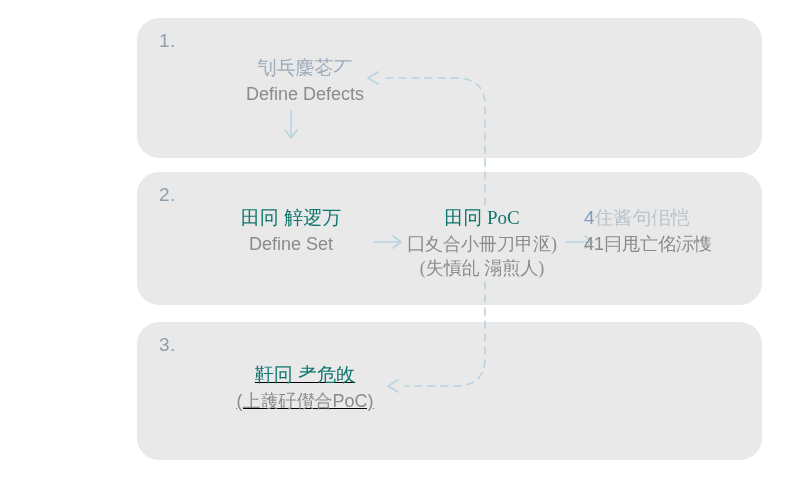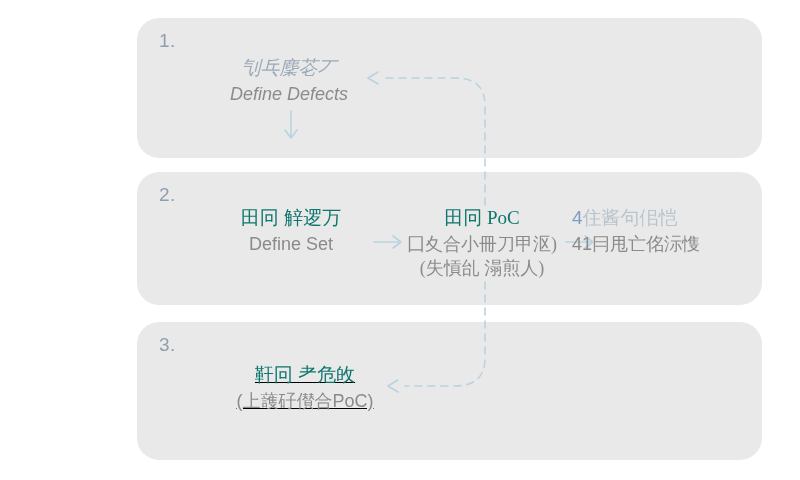--- a/index.html
+++ b/index.html
@@ -61,30 +61,29 @@
     color: #0f766e;
   }
   .b-sub {
     font-size: 18px;
     color: #8b8b8b;
     white-space: nowrap;
   }
 
   
   #p1-block {
-    left: 196px;
+    left: 212px;
     top: 55px;
     width: 186px;
-    font-style: italic;
   }
 
   
   #p2-left   { left: 208px; top: 205px; width: 166px; }
   #p2-middle { left: 398px; top: 205px; width: 168px; font-family: Liberation Serif, serif; }
-  #p2-right  { left: 572px; top: 205px; width: 168px; text-align: left; }
+  #p2-right  { left: 584px; top: 205px; width: 168px; text-align: left; }
   #p2-right .b-title,
   #p2-right .b-sub { text-align: left; }
 
   
   #p3-block {
     left: 212px;
     top: 362px;
     width: 186px;
     text-decoration: underline;
   }

